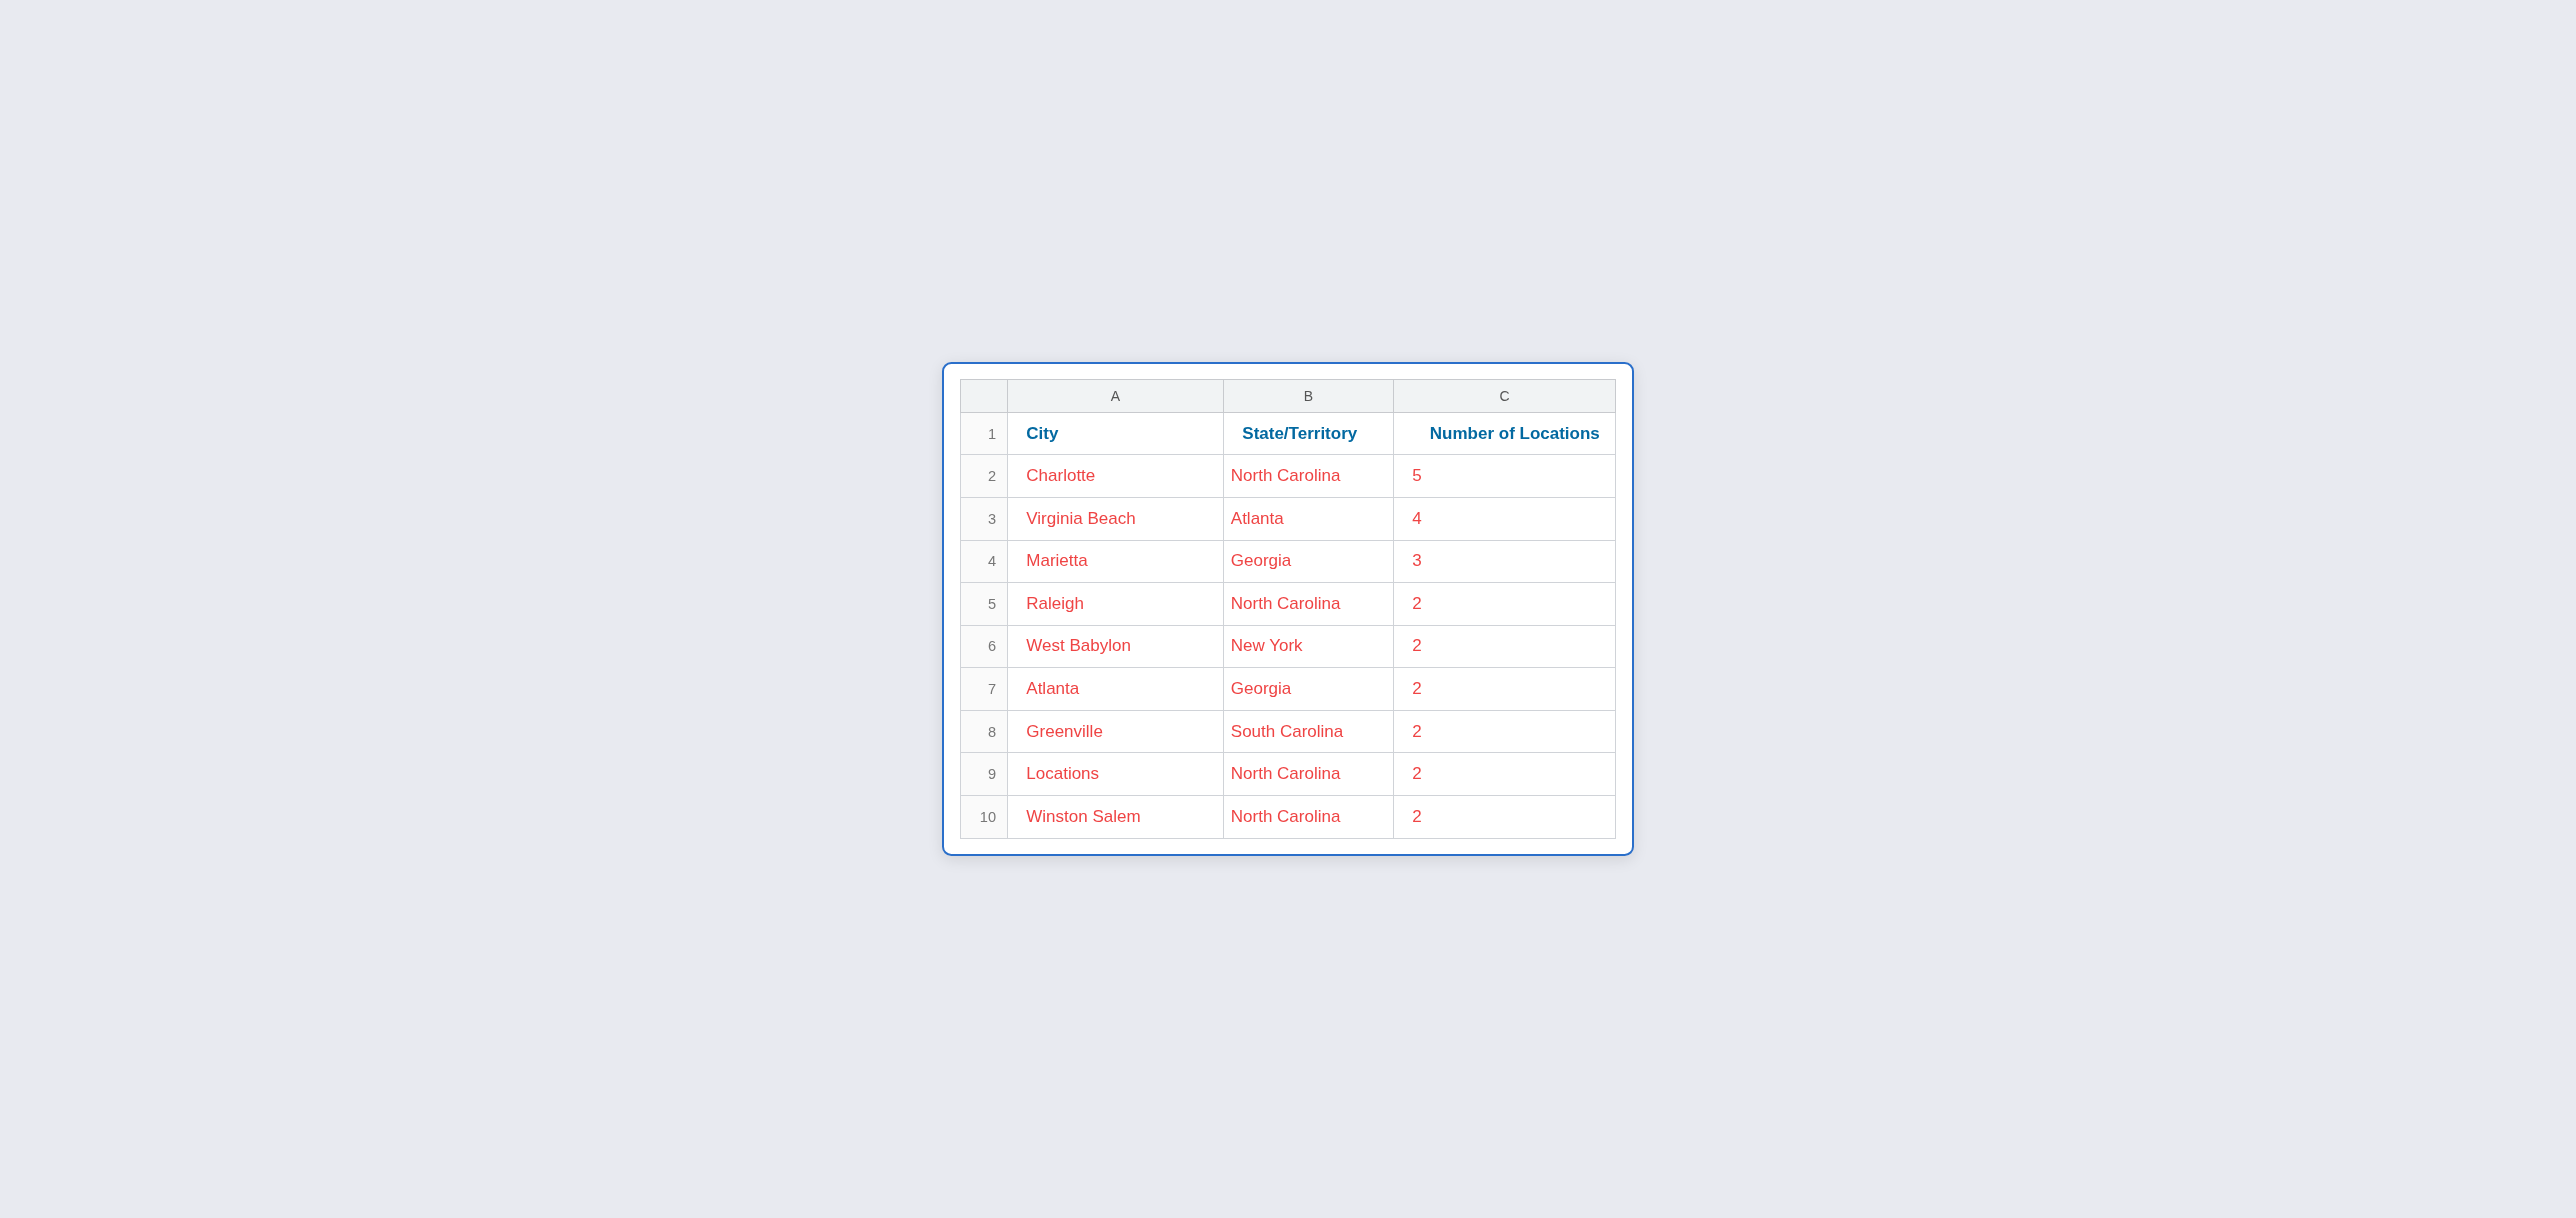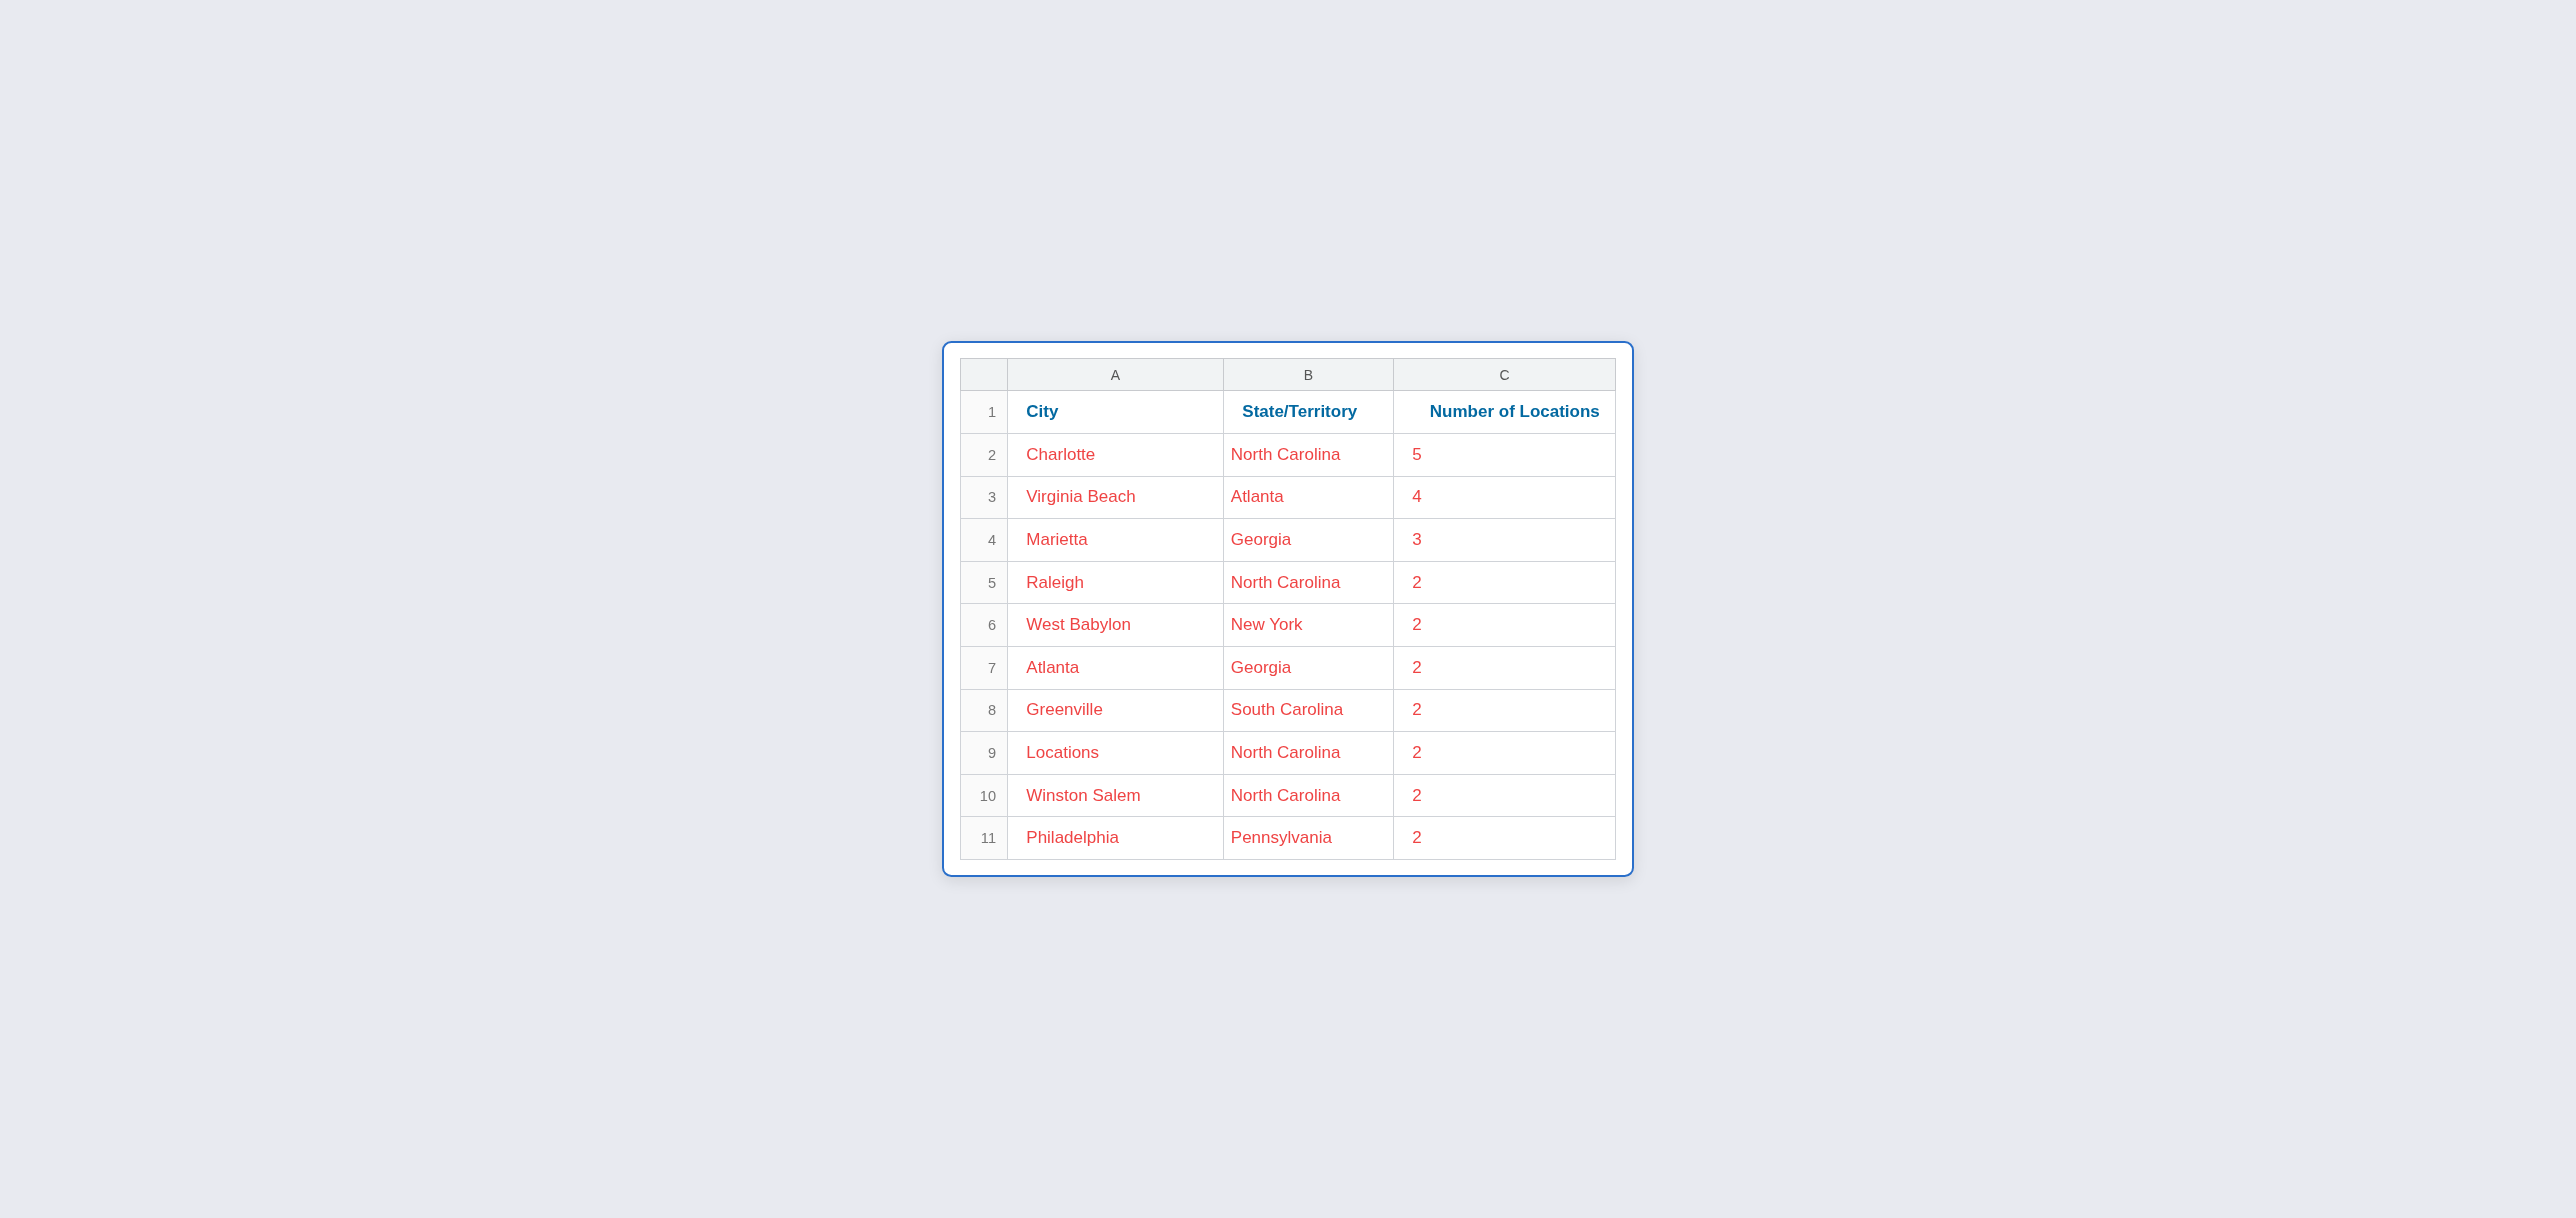--- a/index.html
+++ b/index.html
@@ -181,22 +181,16 @@
       <td class="col-a">Locations</td>
       <td class="col-b">North Carolina</td>
       <td class="col-c">2</td>
     </tr>
         <tr class="data-row">
       <td class="row-num">10</td>
       <td class="col-a">Winston Salem</td>
       <td class="col-b">North Carolina</td>
       <td class="col-c">2</td>
     </tr>
-        <tr class="data-row">
-      <td class="row-num">11</td>
-      <td class="col-a">Philadelphia</td>
-      <td class="col-b">Pennsylvania</td>
-      <td class="col-c">2</td>
-    </tr>
       </tbody>
   </table>
 </div>
 
 
 </body></html>

